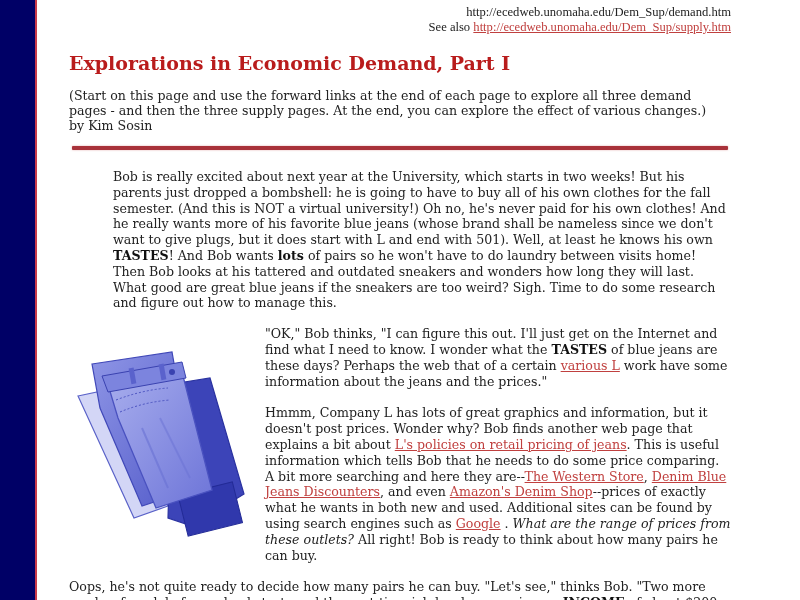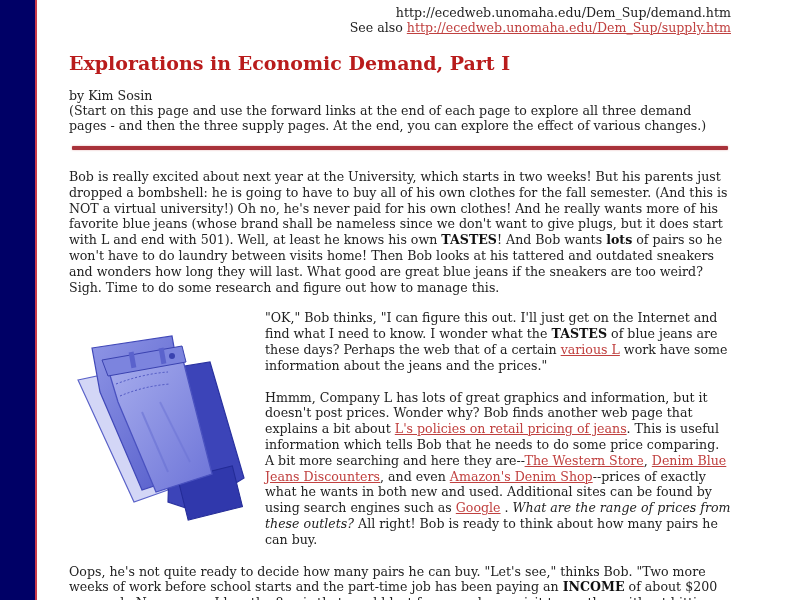--- a/index.html
+++ b/index.html
@@ -18,34 +18,34 @@
     position: absolute; left: 35px; top: 0; bottom: 0;
     width: 2px; background: #c83a4a;
   }
   .content {
     position: absolute; left: 69px; top: 0; width: 662px;
     font-size: 12.6px; line-height: 15.8px;
   }
   a { color: #c0403f; text-decoration: underline; }
   .url-block {
     text-align: right; padding-top: 5px;
-    font-size: 12.6px; line-height: 15px;
+    font-size: 12.6px; line-height: 15px; font-family: Liberation Serif, serif;
   }
   h1 {
     font-size: 19px; font-weight: bold; margin: 16px 0 0 0;
     line-height: 24px; color: #b91c1c;
   }
   .intro { margin: 13px 0 0 0; line-height: 15px; }
   .rule {
     height: 4px; background: #a8323a; margin: 13px 0 0 3px;
     width: 656px; border-radius: 1px;
     box-shadow: 0 0 2px rgba(200,80,80,0.5);
   }
   p { margin: 0; }
-  .p1 { margin-top: 19px; }
+  .p1 { margin-top: 19px; margin-left: 44px; }
   .float-section { margin-top: 15px; }
   .jeans {
     float: left; width: 178px; height: 212px;
     margin: 12px 15px 4px 3px;
   }
   .p-ok { }
   .p-hmm { margin-top: 16px; }
   .p-oops { margin-top: 16px; clear: both; }
   b { color: #111; }
 </style>
@@ -60,22 +60,22 @@
   <div class="url-block">
     <div>http://ecedweb.unomaha.edu/Dem_Sup/demand.htm</div>
     <div>
       <span>See also </span><a href="#">http://ecedweb.unomaha.edu/Dem_Sup/supply.htm</a>
     </div>
   </div>
 
   <h1>Explorations in Economic Demand, Part I</h1>
 
   <div class="intro">
+    <div>(Start on this page and use the forward links at the end of each page to explore all three demand pages - and then the three supply pages. At the end, you can explore the effect of various changes.)</div>
     <div>by Kim Sosin</div>
-    <div>(Start on this page and use the forward links at the end of each page to explore all three demand pages - and then the three supply pages. At the end, you can explore the effect of various changes.)</div>
   </div>
 
   <div class="rule"></div>
 
   <p class="p1"><span>Bob is really excited about next year at the University, which starts in two weeks! But his parents just dropped a bombshell: he is going to have to buy all of his own clothes for the fall semester. (And this is NOT a virtual university!) Oh no, he's never paid for his own clothes! And he really wants more of his favorite blue jeans (whose brand shall be nameless since we don't want to give plugs, but it does start with L and end with 501). Well, at least he knows his own </span><b>TASTES</b><span>! And Bob wants </span><b>lots</b><span> of pairs so he won't have to do laundry between visits home! Then Bob looks at his tattered and outdated sneakers and wonders how long they will last. What good are great blue jeans if the sneakers are too weird? Sigh. Time to do some research and figure out how to manage this.</span></p>
 
   <div class="float-section">
     <div class="jeans">
       <svg width="178" height="212" viewBox="0 0 178 212">
         <defs>

